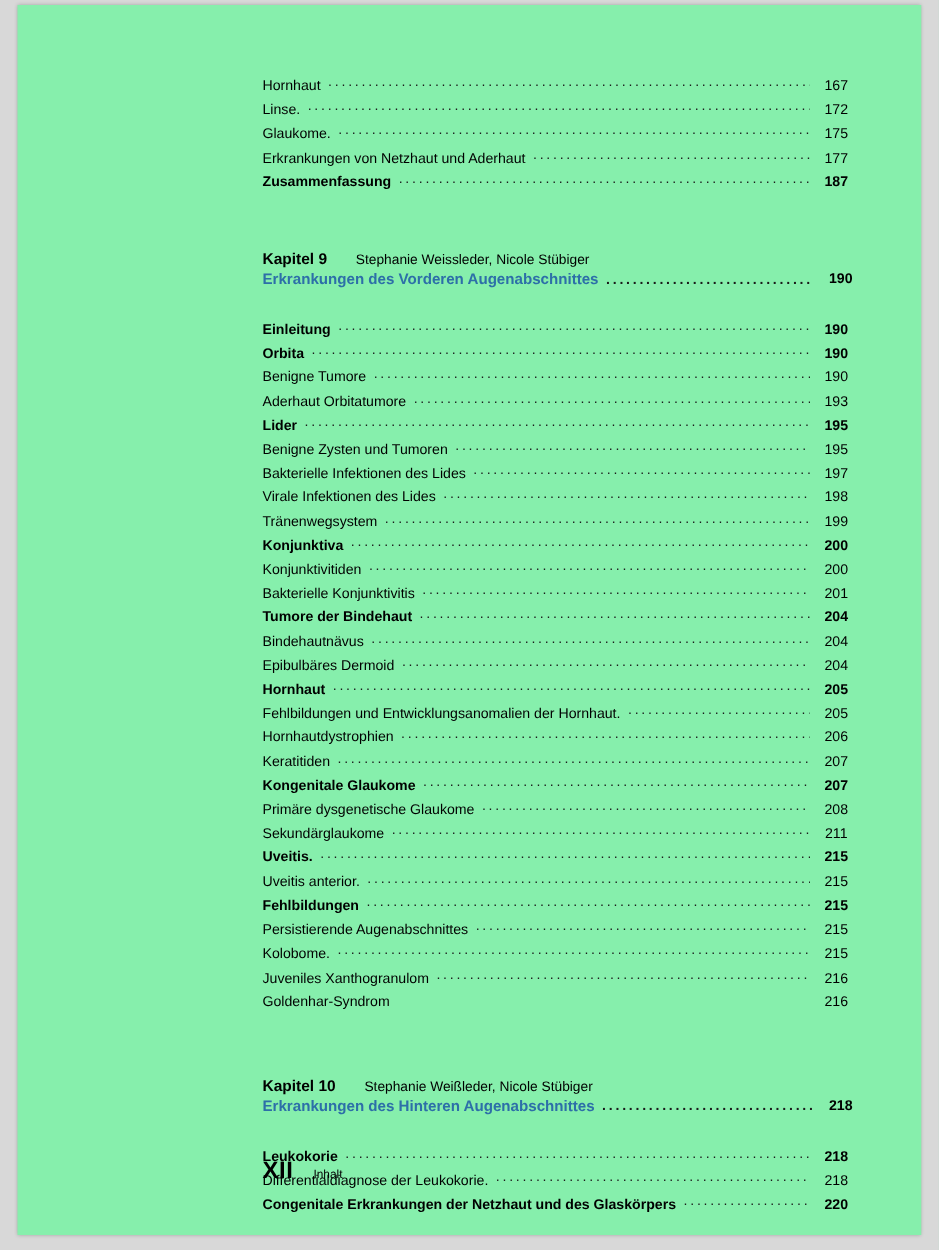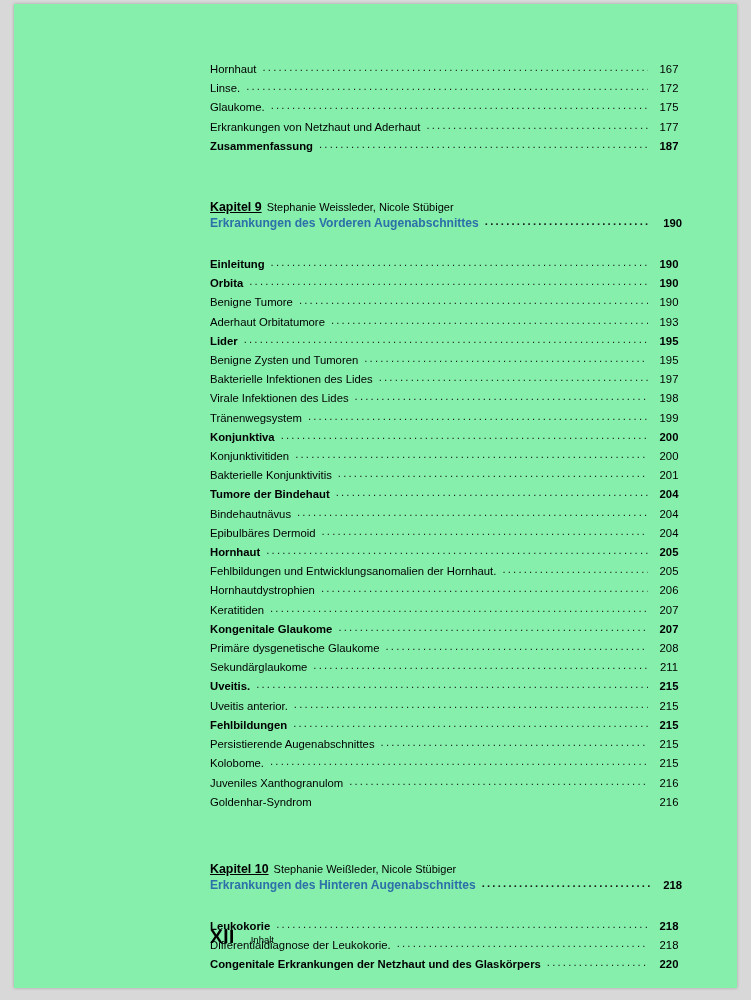--- a/index.html
+++ b/index.html
@@ -75,30 +75,29 @@
   
   .chapter-head {
     display: flex;
     align-items: baseline;
     font-size: 12.4px;
     margin-bottom: 1px;
   }
   .chapter-head .kap {
     font-weight: bold;
     color: #000;
-    padding-right: 5px;
-    text-decoration: underline;
+    padding-right: 23px;
   }
   .chapter-head .authors {
     font-size: 11px;
     color: #000;
   }
   .chapter-title-row {
     display: flex;
-    align-items: flex-start;
+    align-items: center;
     font-size: 12.1px;
     font-weight: bold;
     color: #2d6fa8;
     white-space: nowrap;
     line-height: 17px;
   }
   .chapter-title-row .label { flex: 0 0 auto; padding-right: 4px; }
   .chapter-title-row .leader {
     flex: 1 1 auto;
     overflow: hidden;

